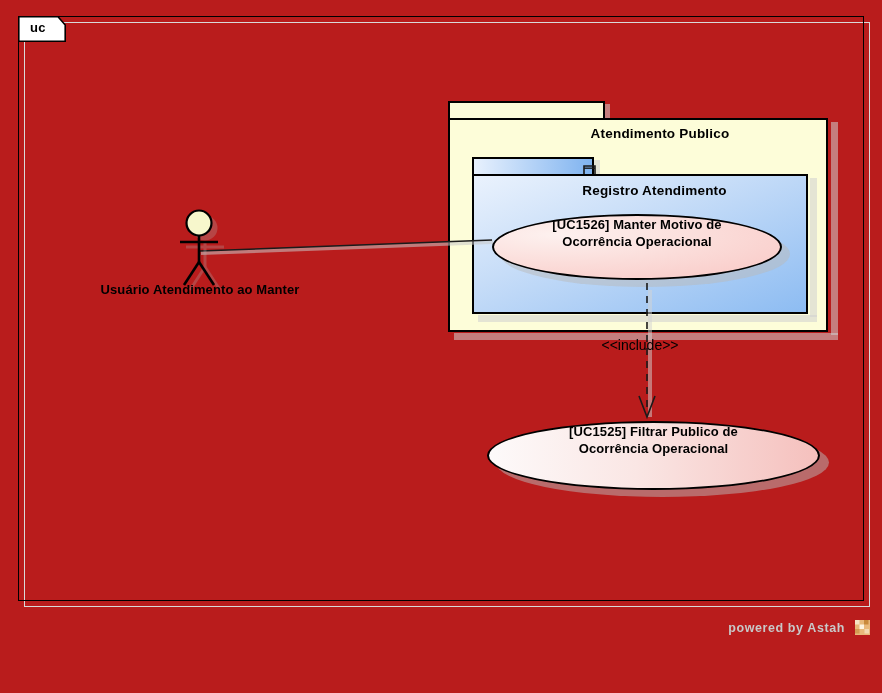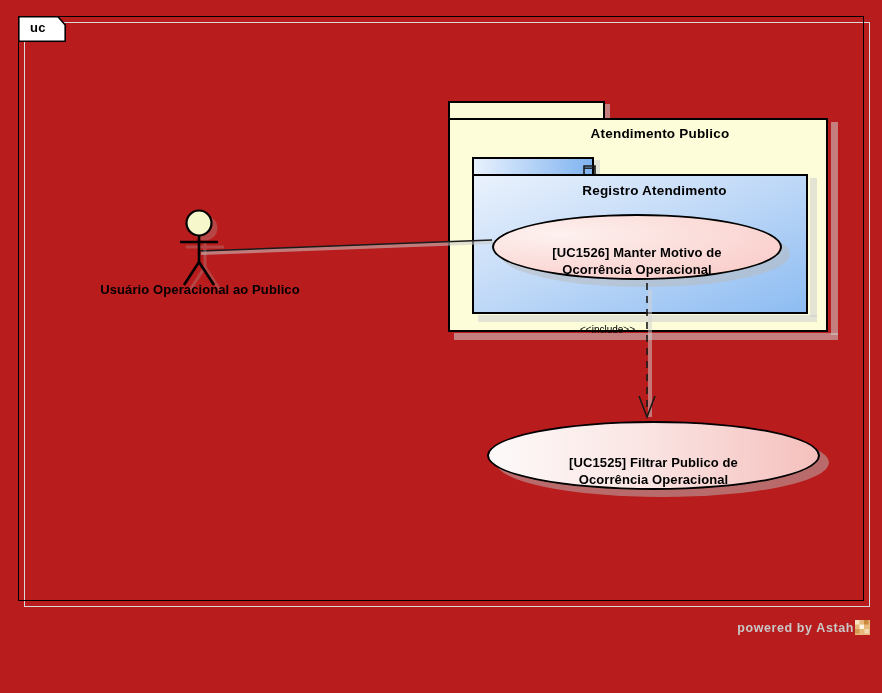--- a/index.html
+++ b/index.html
@@ -118,21 +118,21 @@
     border-radius: 50%;
     background: #b9b9b9;
     opacity: .5;
   }
   .uc-ellipse {
     position: absolute;
     border: 2.4px solid #000;
     border-radius: 50%;
     box-sizing: border-box;
     display: flex;
-    align-items: flex-end;
+    align-items: flex-start;
     justify-content: center;
   }
   .uc-label {
     text-align: center;
     font-size: 13px;
     font-weight: bold;
     color: #000;
     line-height: 17px;
     letter-spacing: .1px;
     white-space: pre-line;
@@ -160,35 +160,35 @@
     font-weight: bold;
     color: #000;
     letter-spacing: .1px;
   }
 
   
   #assoc-line, #include-line { position:absolute; left:0; top:0; }
   #include-label {
     position: absolute;
     left: 580px;
-    top: 324px;
+    top: 337px;
     width: 120px;
-    text-align: left;
-    font-size: 10px;
+    text-align: center;
+    font-size: 14px;
     color: #000;
   }
 
   
   #watermark {
     position: absolute;
     right: 12px;
     bottom: 58px;
     display: flex;
     align-items: center;
-    gap: 1px;
+    gap: 10px;
   }
   #watermark-text {
     font-size: 12.5px;
     font-weight: bold;
     color: #c8c8c8;
     letter-spacing: .6px;
   }
   #watermark-logo { width: 15px; height: 15px; display:block; }
 </style>
 </head>
@@ -268,21 +268,21 @@
         <line x1="49" y1="57" x2="64" y2="80" stroke="#b0b0b0" stroke-width="3"></line>
       </g>
 
       <circle cx="49" cy="18" r="12.5" fill="#f7f7cc" stroke="#000000" stroke-width="2.2"></circle>
       <line x1="49" y1="31" x2="49" y2="57" stroke="#000000" stroke-width="2.6"></line>
       <line x1="30" y1="37" x2="68" y2="37" stroke="#000000" stroke-width="2.6"></line>
       <line x1="49" y1="57" x2="34" y2="80" stroke="#000000" stroke-width="2.6"></line>
       <line x1="49" y1="57" x2="64" y2="80" stroke="#000000" stroke-width="2.6"></line>
     </svg>
   </div>
-  <div id="actor-label">Usuário Operacional ao Publico</div>
+  <div id="actor-label">Usuário Atendimento ao Manter</div>
 
   <div id="watermark">
     <span id="watermark-text">powered by Astah</span>
     <svg id="watermark-logo" viewBox="0 0 15 15">
       <rect x="0" y="0" width="15" height="15" fill="#e8b87a"></rect>
       <rect x="0" y="0" width="4.5" height="4.5" fill="#f7e3c4"></rect>
       <rect x="9" y="0" width="4.5" height="4.5" fill="#c98a3c"></rect>
       <rect x="4.5" y="4.5" width="4.5" height="4.5" fill="#fdf3e0"></rect>
       <rect x="0" y="9" width="4.5" height="4.5" fill="#d49a52"></rect>
       <rect x="9.5" y="9" width="4.5" height="4.5" fill="#f3d8b0"></rect>

